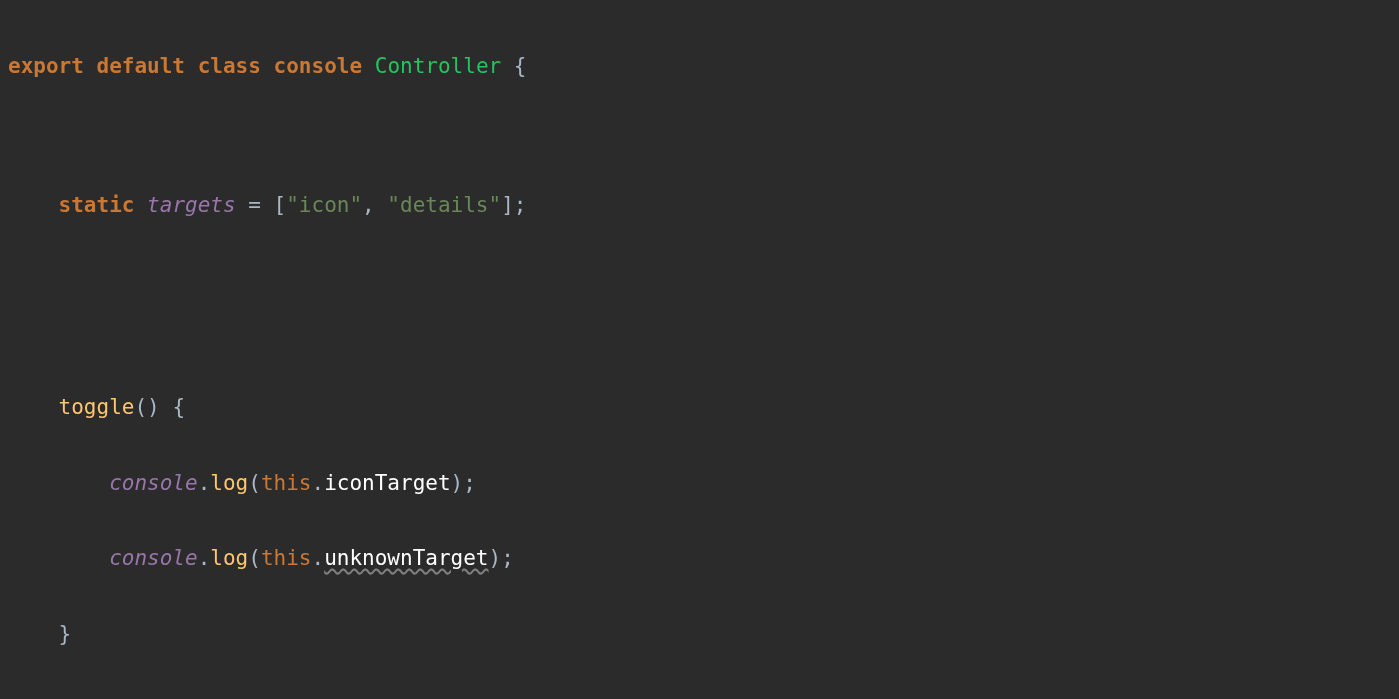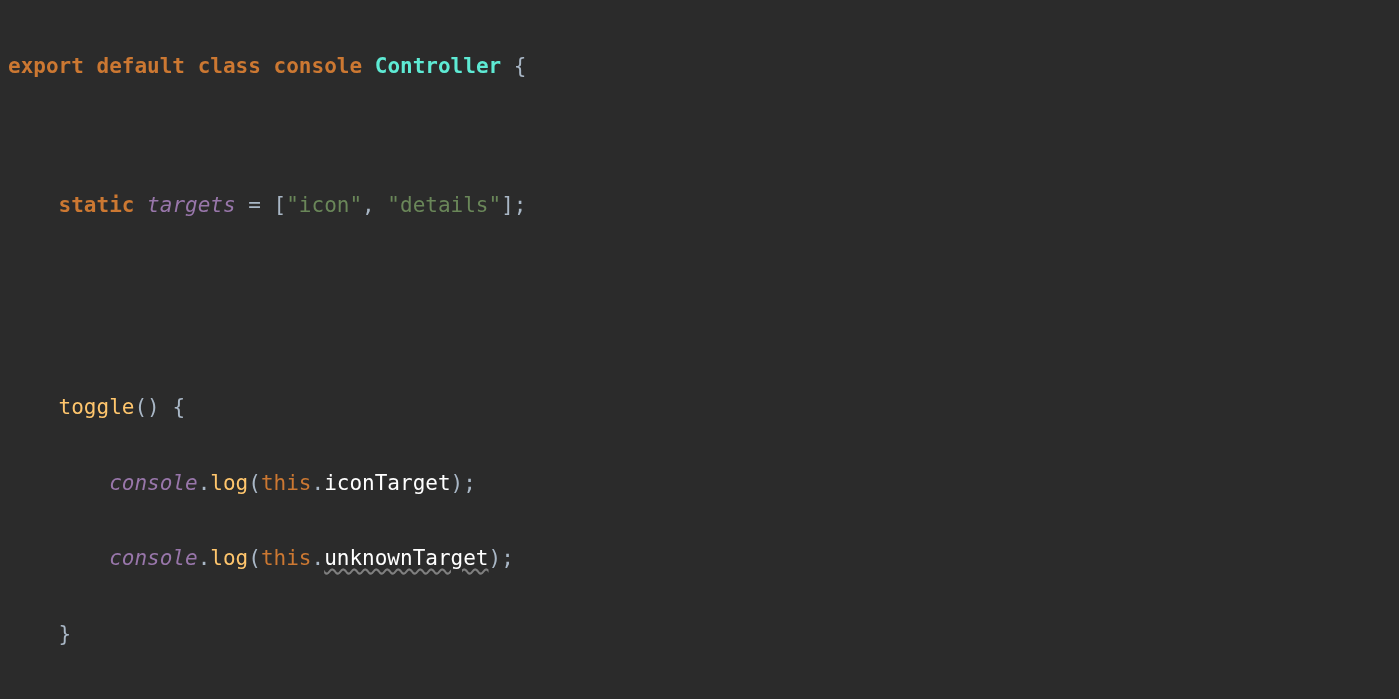--- a/index.html
+++ b/index.html
@@ -23,22 +23,21 @@
     }
     .line {
       min-height: 32px;
       line-height: 44px;
     }
     .kw-orange {
       color: #cc7832;
       font-weight: bold;
     }
     .identifier {
-      color: #5eead4;
-      font-weight: bold;
+      color: #22c55e;
     }
     .punct {
       color: #a9b7c6;
     }
     .italic-purple {
       color: #9876aa;
       font-style: italic;
     }
     .string {
       color: #6a8759;

